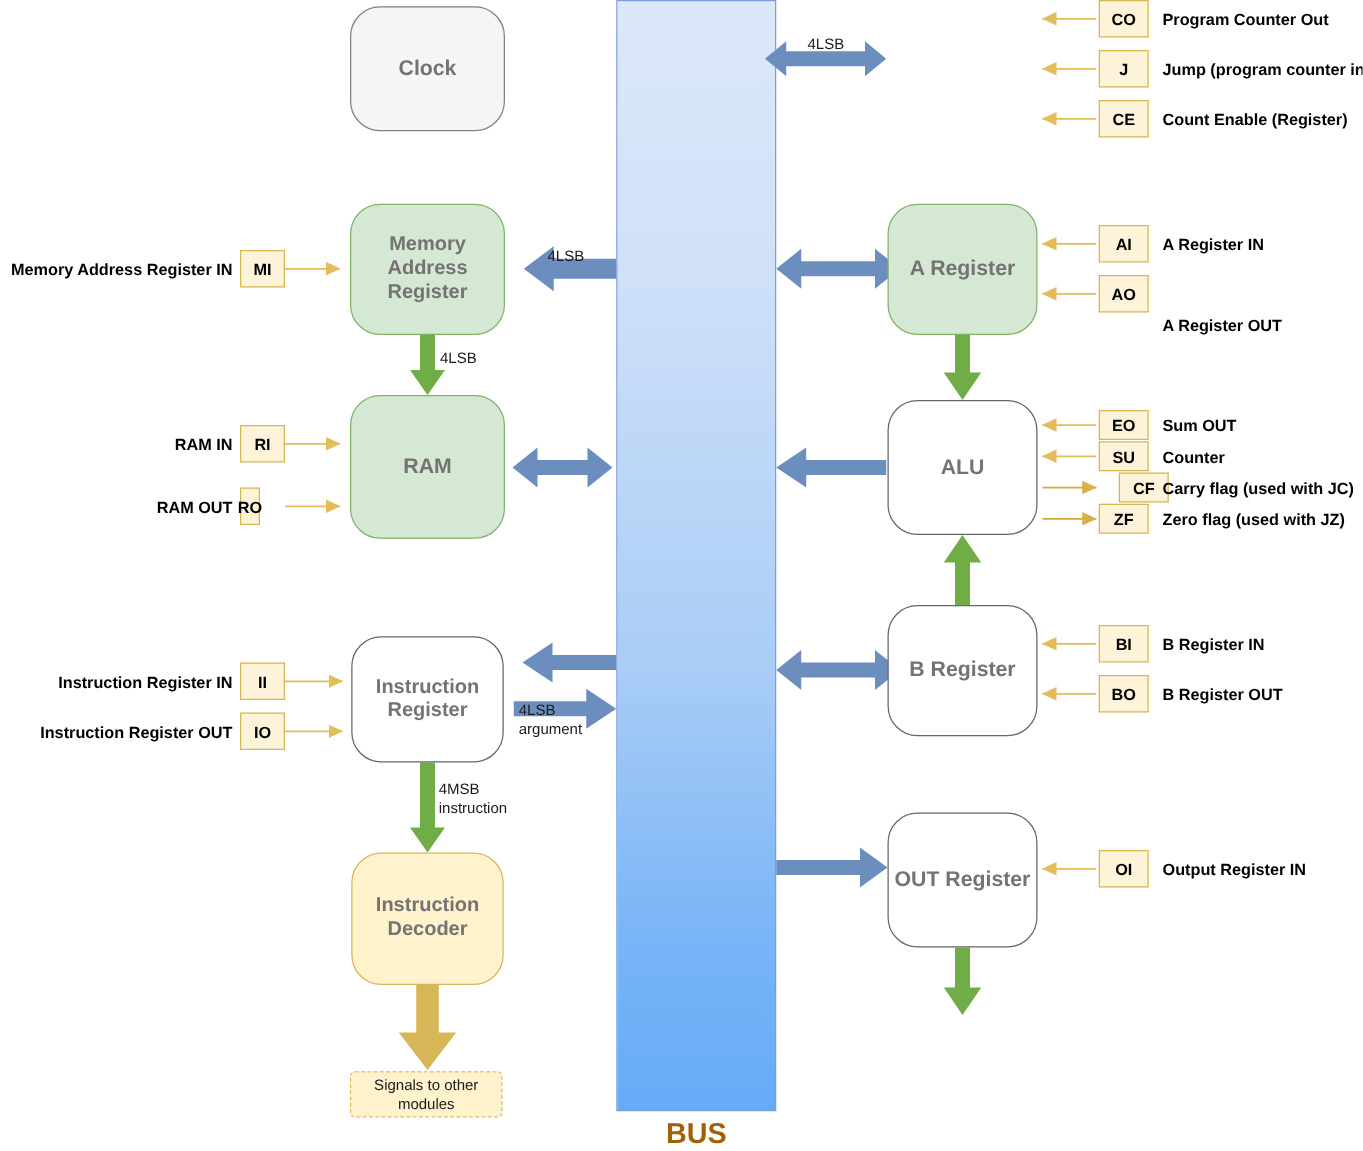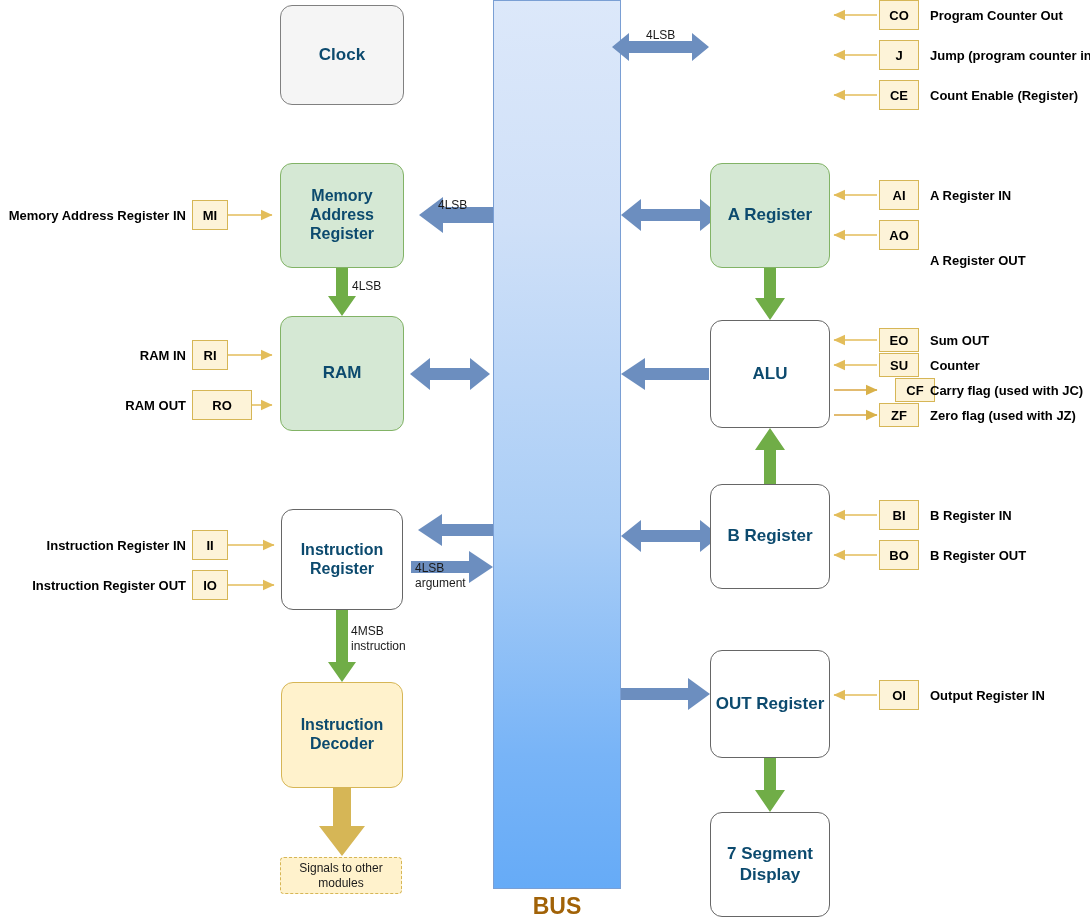--- a/index.html
+++ b/index.html
@@ -15,23 +15,23 @@
   #stage { position: absolute; left: 0; top: 0; width: 1090px; height: 921px; }
 
   
   .node {
     position: absolute;
     box-sizing: border-box;
     display: flex;
     align-items: center;
     justify-content: center;
     text-align: center;
-    border-radius: 12px;
+    border-radius: 24px;
     font-weight: bold;
-    color: #0c4a6e;
+    color: #737373;
     line-height: 1.18;
   }
   .node.green {
     background: #d5e8d4;
     border: 1.4px solid #82b366;
   }
   .node.white {
     background: #ffffff;
     border: 1.4px solid #666666;
   }
@@ -241,23 +241,20 @@
   </div>
 
   <div class="node orange" style="left:281px; top:682px; width:122px; height:106px; font-size:16px;">
     <span>Instruction Decoder</span>
   </div>
 
   <div class="node white" style="left:710px; top:650px; width:120px; height:108px; font-size:17px;">
     <span>OUT Register</span>
   </div>
 
-  <div class="node white" style="left:710px; top:812px; width:120px; height:105px; font-size:17px;">
-    <span>7 Segment Display</span>
-  </div>
 
   <div class="node dashed-orange" style="left:280px; top:857px; width:122px; height:37px;">
     <span>Signals to other modules</span>
   </div>
 
   <div class="sig-label right-al" style="left:0px; top:205px; width:186px;">
     <span>Memory Address Register IN</span>
   </div>
   <div class="chip" style="left:192px; top:200px; width:36px; height:30px;">
     <span>MI</span>
@@ -266,21 +263,21 @@
   <div class="sig-label right-al" style="left:0px; top:345px; width:186px;">
     <span>RAM IN</span>
   </div>
   <div class="chip" style="left:192px; top:340px; width:36px; height:30px;">
     <span>RI</span>
   </div>
 
   <div class="sig-label right-al" style="left:0px; top:395px; width:186px;">
     <span>RAM OUT</span>
   </div>
-  <div class="chip" style="left:192px; top:390px; width:60px; height:30px;">
+  <div class="chip" style="left:192px; top:390px; width:16px; height:30px;">
     <span>RO</span>
   </div>
 
   <div class="sig-label right-al" style="left:0px; top:535px; width:186px;">
     <span>Instruction Register IN</span>
   </div>
   <div class="chip" style="left:192px; top:530px; width:36px; height:30px;">
     <span>II</span>
   </div>
 

